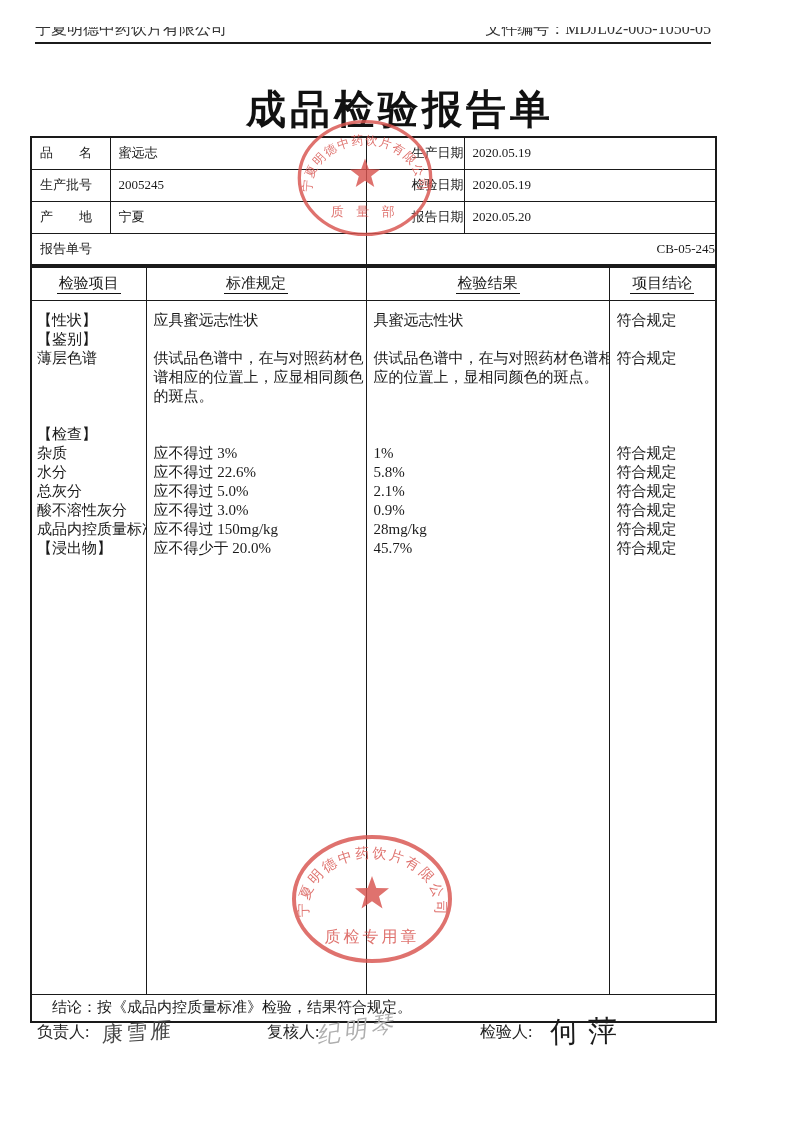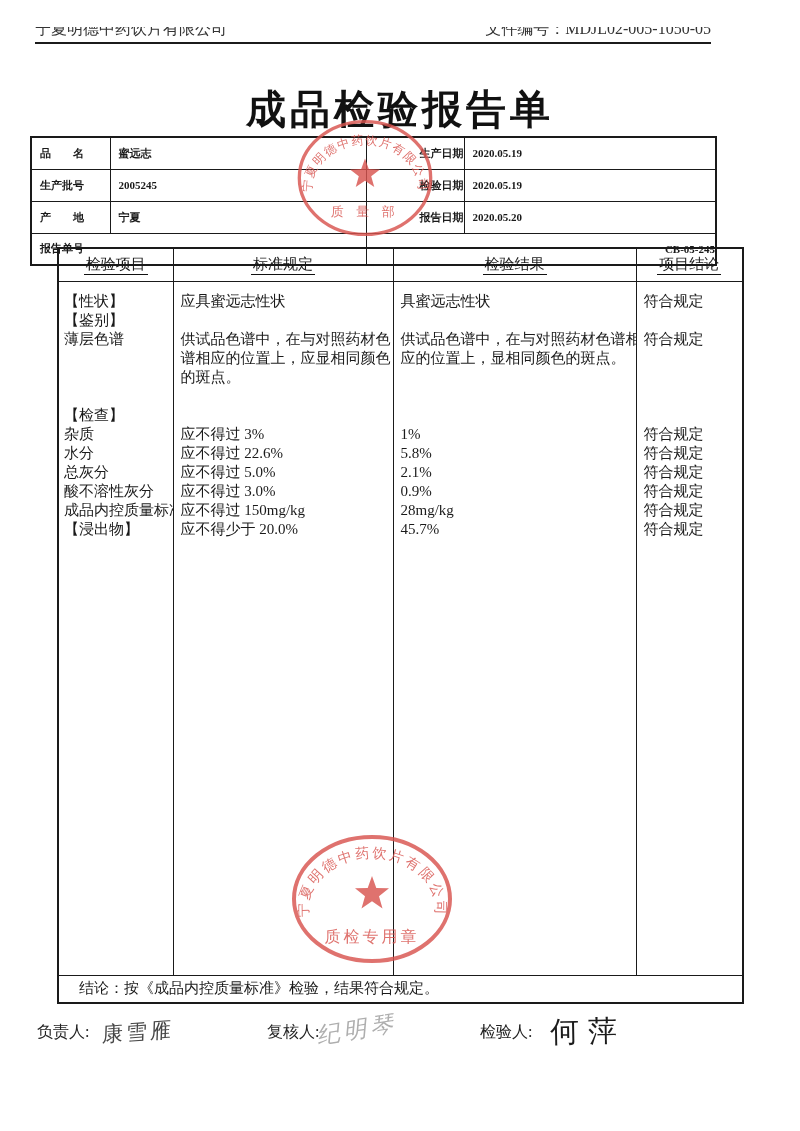--- a/index.html
+++ b/index.html
@@ -31,29 +31,29 @@
     letter-spacing:4px; color:#111;
   }
 
   table { border-collapse:collapse; table-layout:fixed; }
   td { border:1.6px solid #1a1a1a; padding:0; overflow:hidden; }
   .tbl { position:absolute; left:30px; background:transparent; }
   .tbl { border:2px solid #1a1a1a; }
 
   
   .info-tbl { top:136px; width:685px; }
-  .info-tbl td { font-size:11px; vertical-align:middle;font-weight:bold; }
+  .info-tbl td { font-size:13px; vertical-align:middle; }
   .info-tbl tr { height:32px; }
   .cell-label   { padding-left:8px;  }
   .cell-value   { padding-left:8px; }
   .cell-dlabel  { padding-left:10px;text-align:right;  }
   .cell-dvalue  { padding-left:8px;  }
 
   
-  .main-tbl { top:247px; width:685px;margin-left:27px; }
+  .main-tbl { top:266px; width:685px; }
   .main-tbl .hdr-row { height:33px; }
   .main-tbl .hdr-cell { text-align:center; font-size:15px; vertical-align:middle; }
   .main-tbl .hdr-cell span { border-bottom:1.5px solid #111; padding:0 2px 2px 2px; }
   .main-tbl .body-row td { height:683px; vertical-align:top; font-size:15px; }
   .col-pad1 { padding:10px 2px 0 5px; }
   .col-pad2 { padding:10px 2px 0 7px; }
   .line { height:19px; line-height:19px; white-space:nowrap; }
   .concl-row { height:28px; }
   .concl-cell { font-size:15px; vertical-align:middle; padding-left:20px; }
 

